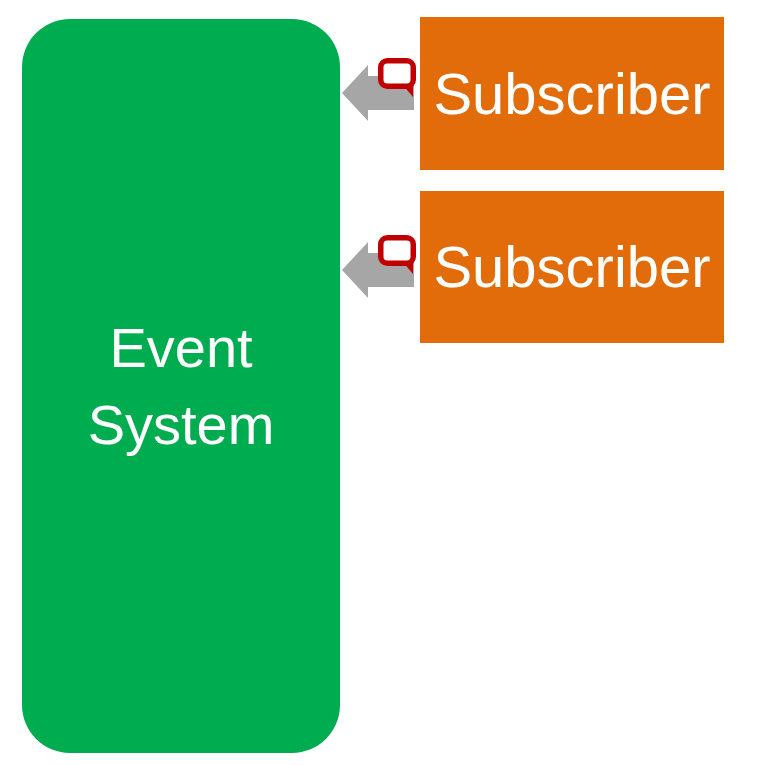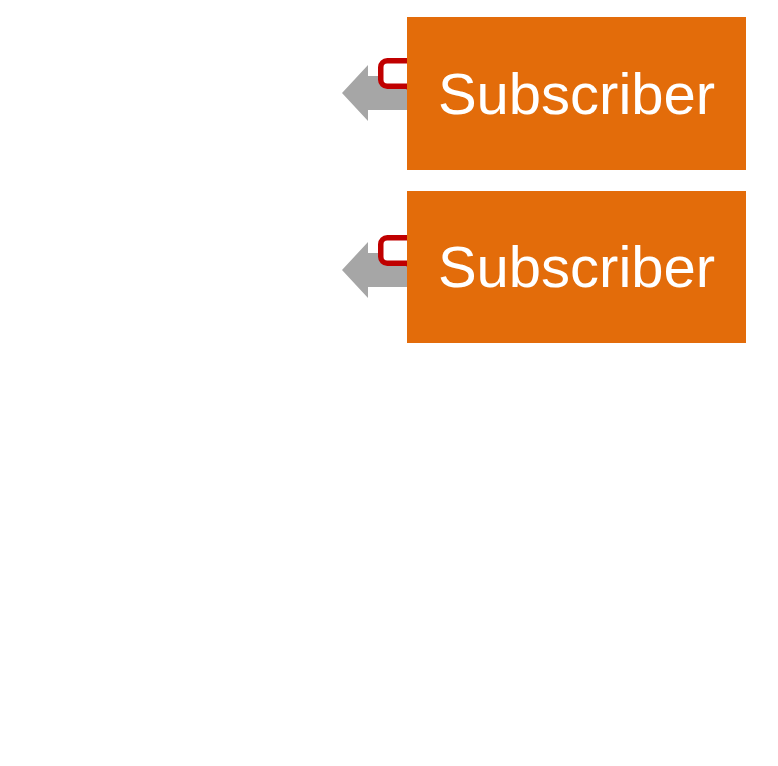--- a/index.html
+++ b/index.html
@@ -31,22 +31,22 @@
   }
   .event-label {
     width: 240px;
     text-align: center;
     font-size: 56px;
     line-height: 77px;
     font-weight: 400;
   }
   .sub-box {
     position: absolute;
-    left: 407px;
-    width: 339px;
+    left: 420px;
+    width: 304px;
     display: flex;
     align-items: center;
     justify-content: center;
   }
   .sub-box.sub1 { top: 17px;  height: 153px; }
   .sub-box.sub2 { top: 191px; height: 152px; }
   .sub-label {
     font-size: 58px;
     line-height: 1;
     font-weight: 400;
@@ -60,20 +60,23 @@
   }
   .connector.row1 { top: 58px; }
   .connector.row2 { top: 235px; }
   .connector svg { display: block; }
 </style>
 </head>
 <body>
 
 <div class="diagram" style="background-color: rgb(255, 255, 255);">
 
+  <div class="event-box" style="background-color: rgb(0, 172, 80);">
+    <div class="event-label" style="color: rgb(255, 255, 255);">Event System</div>
+  </div>
 
   <div class="connector row1">
     <svg width="76" height="66" viewBox="0 0 76 66" xmlns="http://www.w3.org/2000/svg">
       <polygon points="0,35 26,7 26,18 72,18 72,52 26,52 26,63" style="fill: rgb(166, 166, 166);"></polygon>
       <polygon points="60,26 71,26 71,39" style="fill: rgb(192, 0, 0);"></polygon>
       <rect x="38.75" y="2.75" width="32.5" height="25.5" rx="6.5" stroke-width="5.5" fill="#FFFFFF" style="stroke: rgb(192, 0, 0);"></rect>
     </svg>
   </div>
 
   <div class="connector row2">

